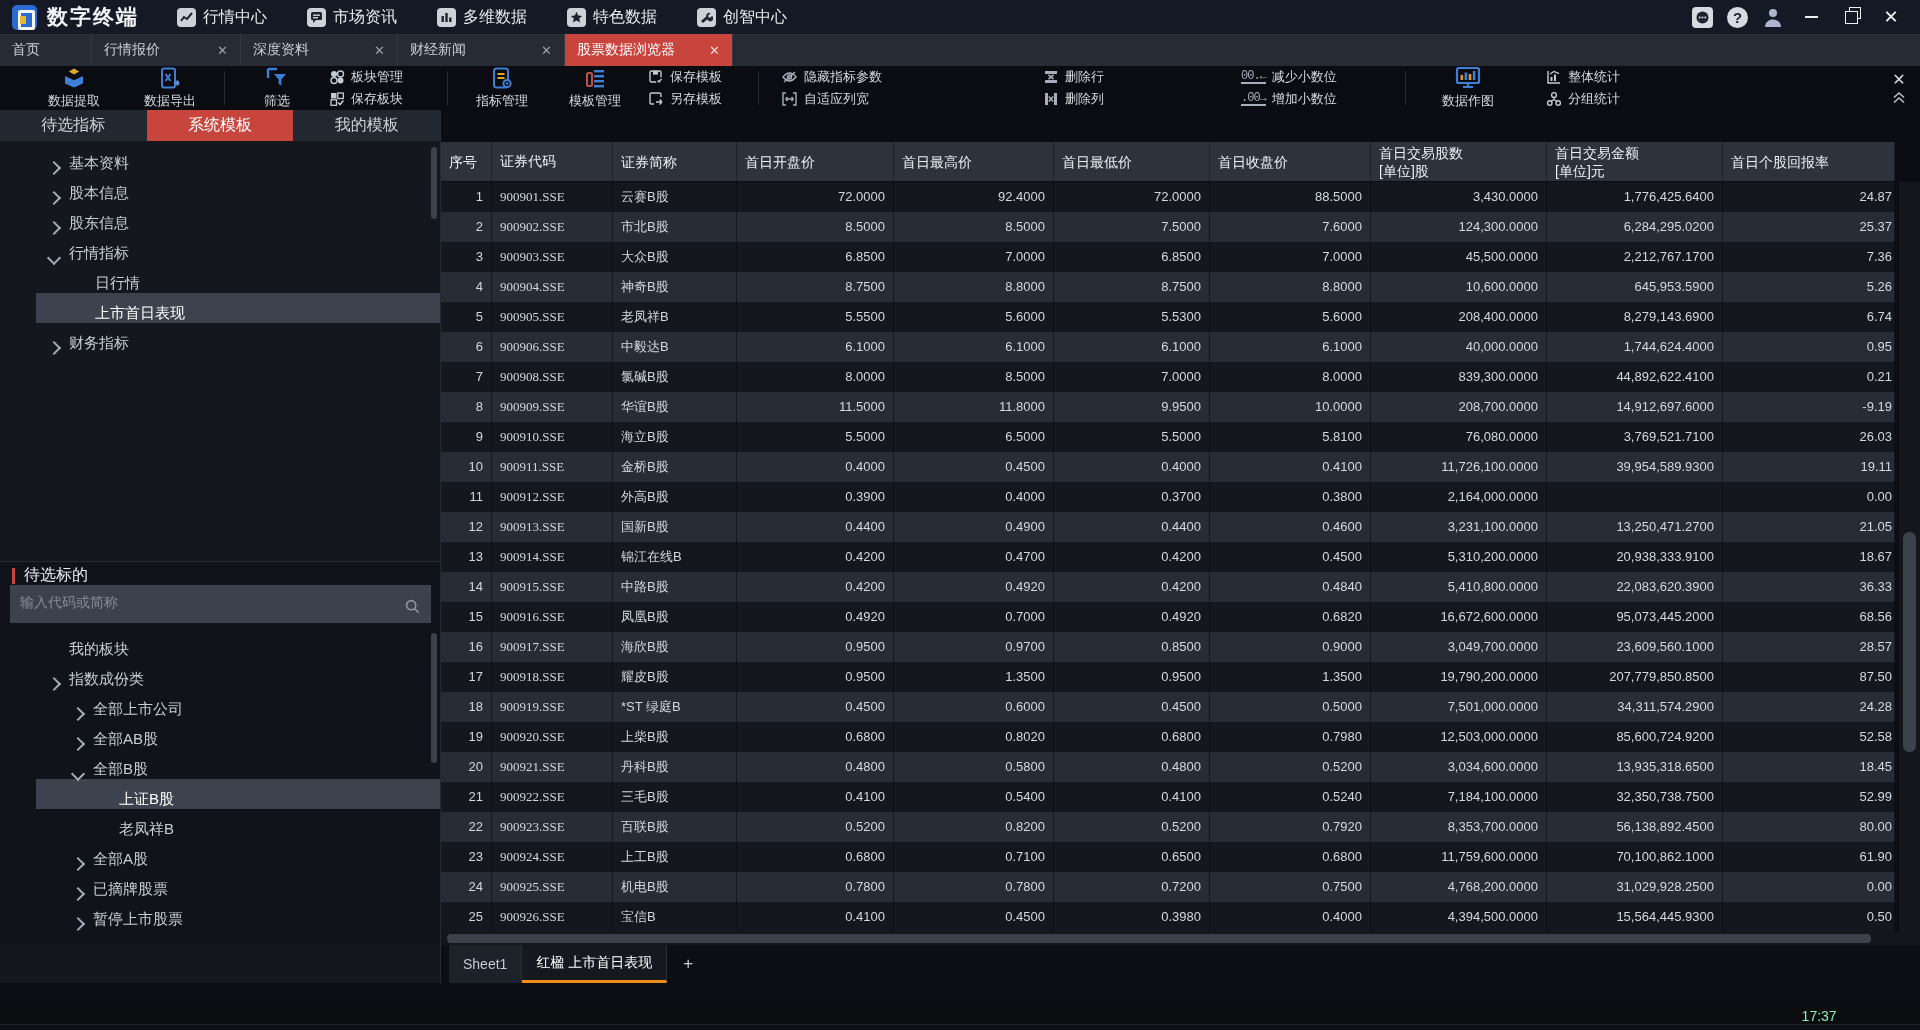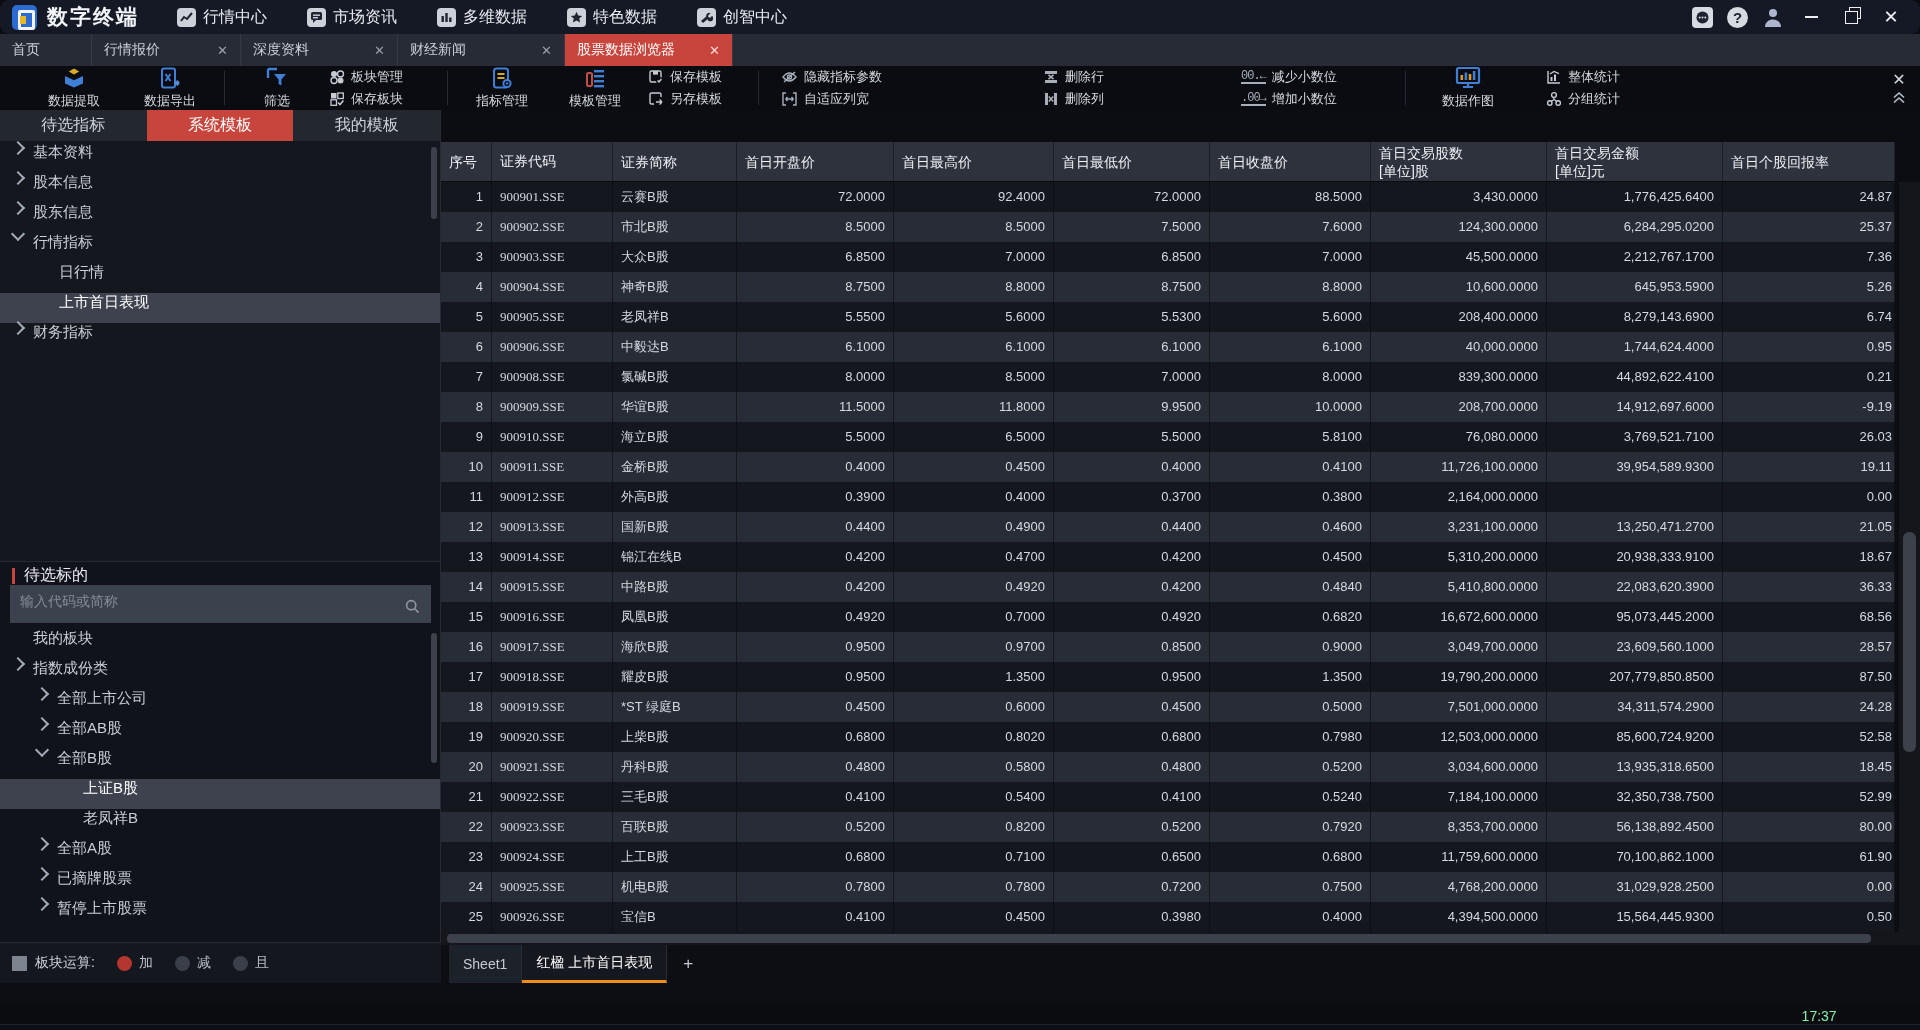--- a/index.html
+++ b/index.html
@@ -1,21 +1,21 @@
 <!DOCTYPE html>
 <html><head>
 <meta charset="utf-8">
 <style>
   html,body{margin:0;padding:0;background:#07090d;}
   .app{position:relative;width:1920px;height:1030px;overflow:hidden;background:#0a0c10;
        font-family:"Liberation Sans","DejaVu Sans",sans-serif;color:#d4d8df;}
 
   
   .topbar{position:absolute;left:0;top:0;width:1920px;height:34px;background:#141925;
-          display:flex;align-items:center;border-radius:9px;}
+          display:flex;align-items:center;}
   .logo{width:25px;height:25px;border-radius:5px;background:#2b6bd2;margin-left:12px;position:relative;flex:none;}
   .logo:before{content:"";position:absolute;left:6px;top:5px;width:11px;height:14px;border:3px solid #f2f4f8;border-radius:2px;}
   .logo:after{content:"";position:absolute;left:8px;top:11px;width:6px;height:8px;background:#e7b72a;}
   .apptitle{font-size:21px;font-weight:bold;color:#f2f4f8;margin-left:10px;letter-spacing:2px;}
   .menus{display:flex;align-items:center;margin-left:38px;gap:40px;}
   .menu{display:flex;align-items:center;gap:7px;font-size:16px;color:#e8ebf1;cursor:default;}
   .mic{width:19px;height:19px;border-radius:4px;background:#ccd1da;display:flex;align-items:center;justify-content:center;flex:none;}
   .tr-icons{margin-left:auto;display:flex;align-items:center;gap:14px;margin-right:16px;}
   .ric{width:21px;height:21px;border-radius:4px;background:#d6dae1;display:flex;align-items:center;justify-content:center;}
   .ric.round{border-radius:50%;}
@@ -46,34 +46,34 @@
            border-bottom:2px solid #a8aeb9;line-height:11px;letter-spacing:-1px;}
 
   
   .sidebar{position:absolute;left:0;top:110px;width:441px;height:894px;background:#14171e;
            border-right:1px solid #262a33;box-sizing:border-box;}
   .side-tabs{display:flex;height:31px;}
   .stab{flex:1;display:flex;align-items:center;justify-content:center;font-size:16px;
         background:#23272f;color:#ced2d9;}
   .stab.active{background:#c7453c;color:#fff;}
   .tree{position:relative;}
-  .titem{height:30px;display:flex;align-items:flex-start;font-size:15px;color:#c9cdd5;cursor:default;}
+  .titem{height:30px;display:flex;align-items:flex-end;font-size:15px;color:#c9cdd5;cursor:default;margin-left:36px;}
   .titem.sel{background:#3d424e;color:#fff;}
   .chev{width:8px;height:8px;border-right:2px solid #a6acb8;border-bottom:2px solid #a6acb8;flex:none;}
   .chev.c{transform:rotate(-45deg);margin-right:10px;}
   .chev.e{transform:rotate(45deg);margin-right:10px;margin-top:-4px;}
   .lvl0{padding-left:13px;} .lvl1{padding-left:37px;} .lvl2{padding-left:61px;}
   .noarrow{padding-left:33px;} .lvl1.noarrow{padding-left:59px;} .lvl2.noarrow{padding-left:83px;}
   .sbar{position:absolute;right:3px;width:6px;border-radius:3px;background:#3c414c;}
   .targets-hd{height:27px;display:flex;align-items:center;border-top:1px solid #262a33;background:#101319;}
   .redbar{width:3px;height:16px;background:#c7453c;margin-left:12px;}
   .targets-hd .tt{margin-left:9px;font-size:16px;color:#e9ebf0;}
   .searchwrap{height:34px;background:#101319;display:flex;align-items:center;position:relative;}
   .search{width:421px;height:42px;margin-left:10px;background:#3b414d;border:0;outline:0;color:#cfd4db;
-          font-size:14px;padding:0 34px 8px 10px;box-sizing:border-box;font-family:Liberation Mono, monospace;}
+          font-size:14px;padding:0 34px 8px 10px;box-sizing:border-box;font-family:Liberation Sans, sans-serif;}
   .search::placeholder{color:#868d99;}
   .mag{position:absolute;right:20px;top:10px;}
   .tree2wrap{background:#101319;height:321px;overflow:hidden;position:relative;}
   .oprow{position:absolute;left:0;bottom:21px;width:441px;height:40px;border-top:1px solid #262a33;
          background:#14171e;display:flex;align-items:center;font-size:14px;color:#ccd0d7;}
   .cbx{width:15px;height:15px;background:#7d8490;margin-left:12px;}
   .radio{width:15px;height:15px;border-radius:50%;background:#3a3f4a;margin-left:22px;margin-right:7px;}
   .radio.on{background:#b5362e;}
 
   
@@ -468,30 +468,20 @@
         <span class="chev c"></span>
         <span>已摘牌股票</span>
       </div>
       <div class="titem lvl1">
         <span class="chev c"></span>
         <span>暂停上市股票</span>
       </div>
       <div class="sbar" style="top:10px;height:130px;"></div>
     </div>
 
-    <div class="oprow">
-      <span class="cbx"></span>
-      <span style="margin-left:8px;">板块运算:</span>
-      <span class="radio on"></span>
-      <span style="color:#b9bec7;">加</span>
-      <span class="radio"></span>
-      <span style="color:#b9bec7;">减</span>
-      <span class="radio"></span>
-      <span style="color:#b9bec7;">且</span>
-    </div>
   </div>
 
   <div class="main">
     <div class="thead">
       <div class="hc c1">
           <span>序号</span>
         </div>
       <div class="hc c2">
           <span>证券代码</span>
         </div>

